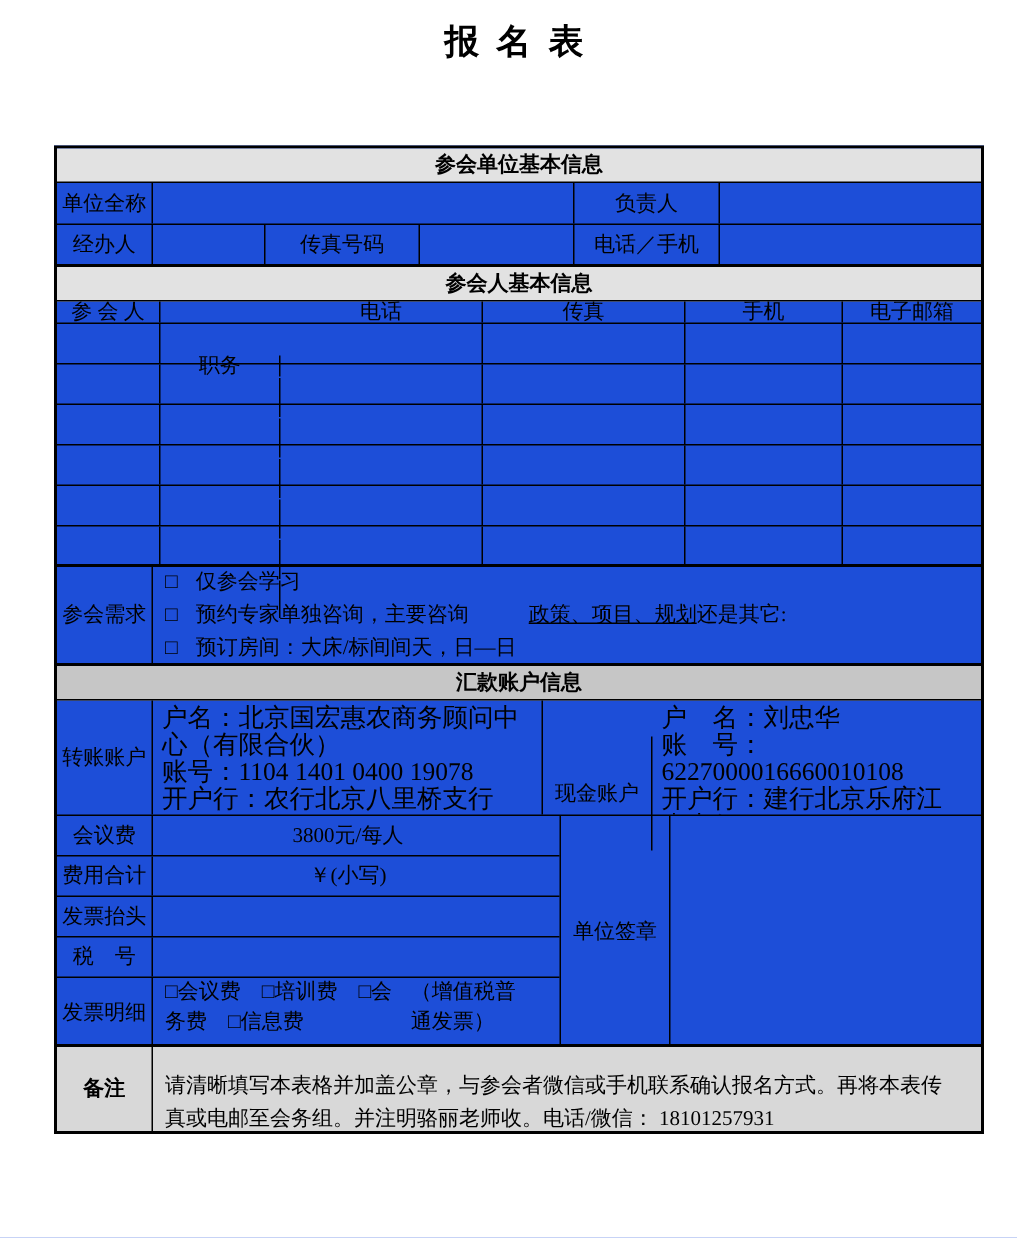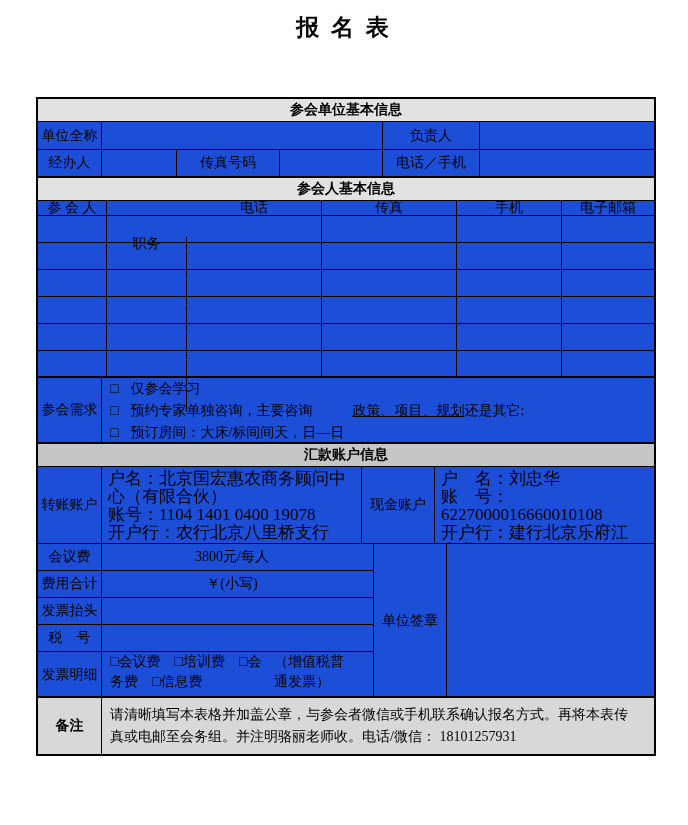--- a/index.html
+++ b/index.html
@@ -47,21 +47,21 @@
     height: 100%;
   }
   .cell:last-child { border-right: none; }
   .h28 { height: 28px; }
   .h25 { height: 15px; }
   .h27 { height: 27px; }
   .w76 { width: 64px; } .w281 { width: 281px; } .w97 { width: 97px; }
   .w162 { width: 162px; } .w75 { width: 75px; } .w103 { width: 103px; }
   .w69 { width: 69px; } .w80 { width: 80px; margin-top: 36px; } .w135 { width: 135px; }
   .w105 { width: 105px; } .w92 { width: 92px; }
-  .w540 { width: 540px; } .w260 { width: 260px; } .w73 { width: 73px; }
+  .w540 { width: 540px; } .w260 { width: 260px; } .w73 { width: 73px; margin-top: 24px; }
   .w207 { width: 207px; }
   .needs-row { height: 66px; }
   .needs-content {
     flex-direction: column;
     align-items: flex-start;
     justify-content: flex-start;
     padding: 0 8px;
     line-height: 22px;
   }
   .needs-line { white-space: nowrap; }
@@ -88,21 +88,21 @@
     padding: 0 8px;
     line-height: 20px;
   }
   .invoice-opts span { margin-right: 14px; }
   .seal-cell { width: 73px; height: 154px; }
   .seal-area { width: 207px; height: 154px; }
   .remark-row { height: 56px; background: #d8d8d8; }
   .remark-label { font-weight: bold; }
   .remark-text {
     justify-content: flex-start;
-    align-items: center;
+    align-items: flex-start;
     padding: 16px 8px;
     line-height: 22px;
     text-align: left;
   }
   .remark-text .inner { display: block; }
 </style>
 </head>
 <body>
 
 <div class="title">报 名 表</div>

